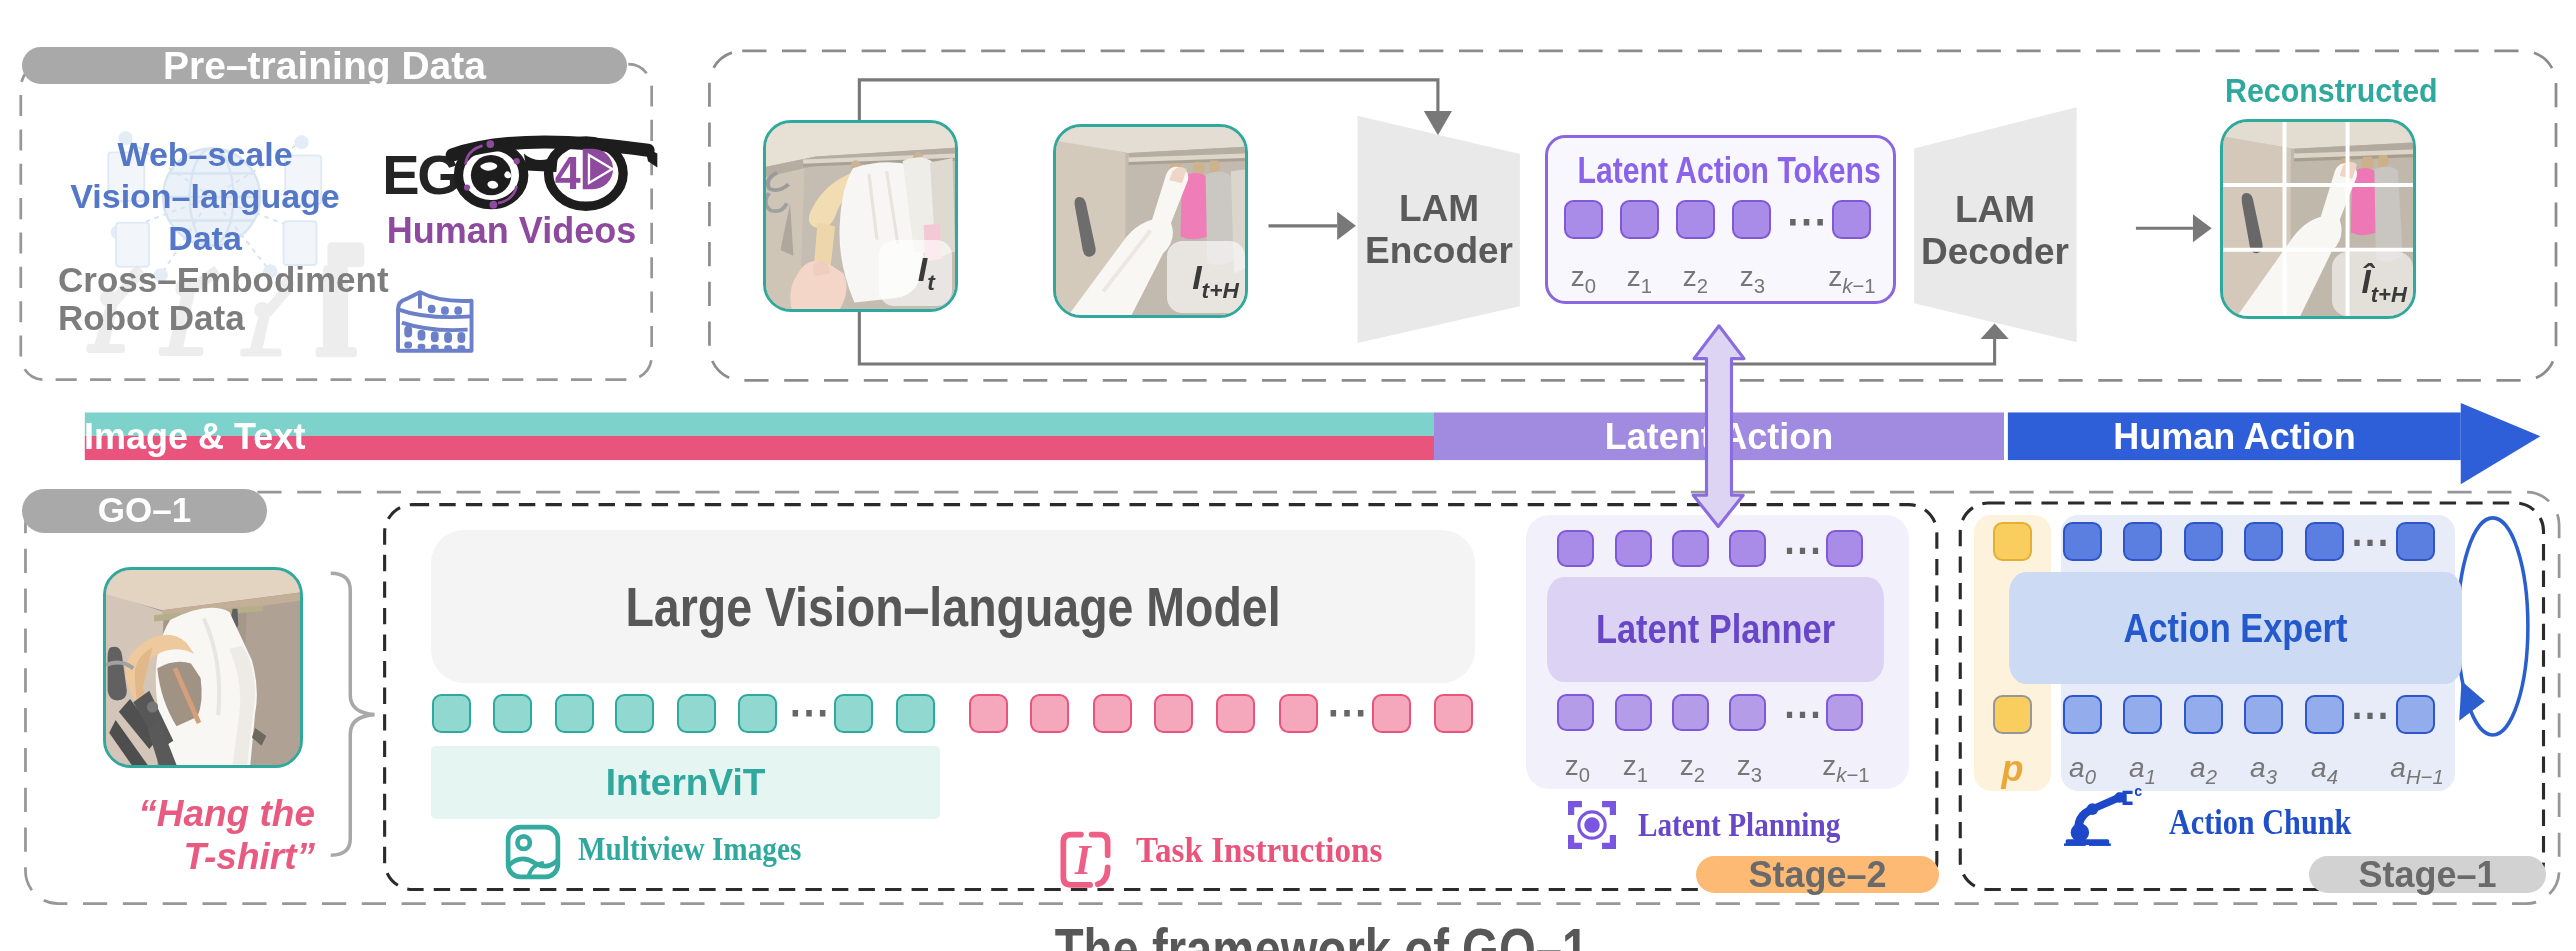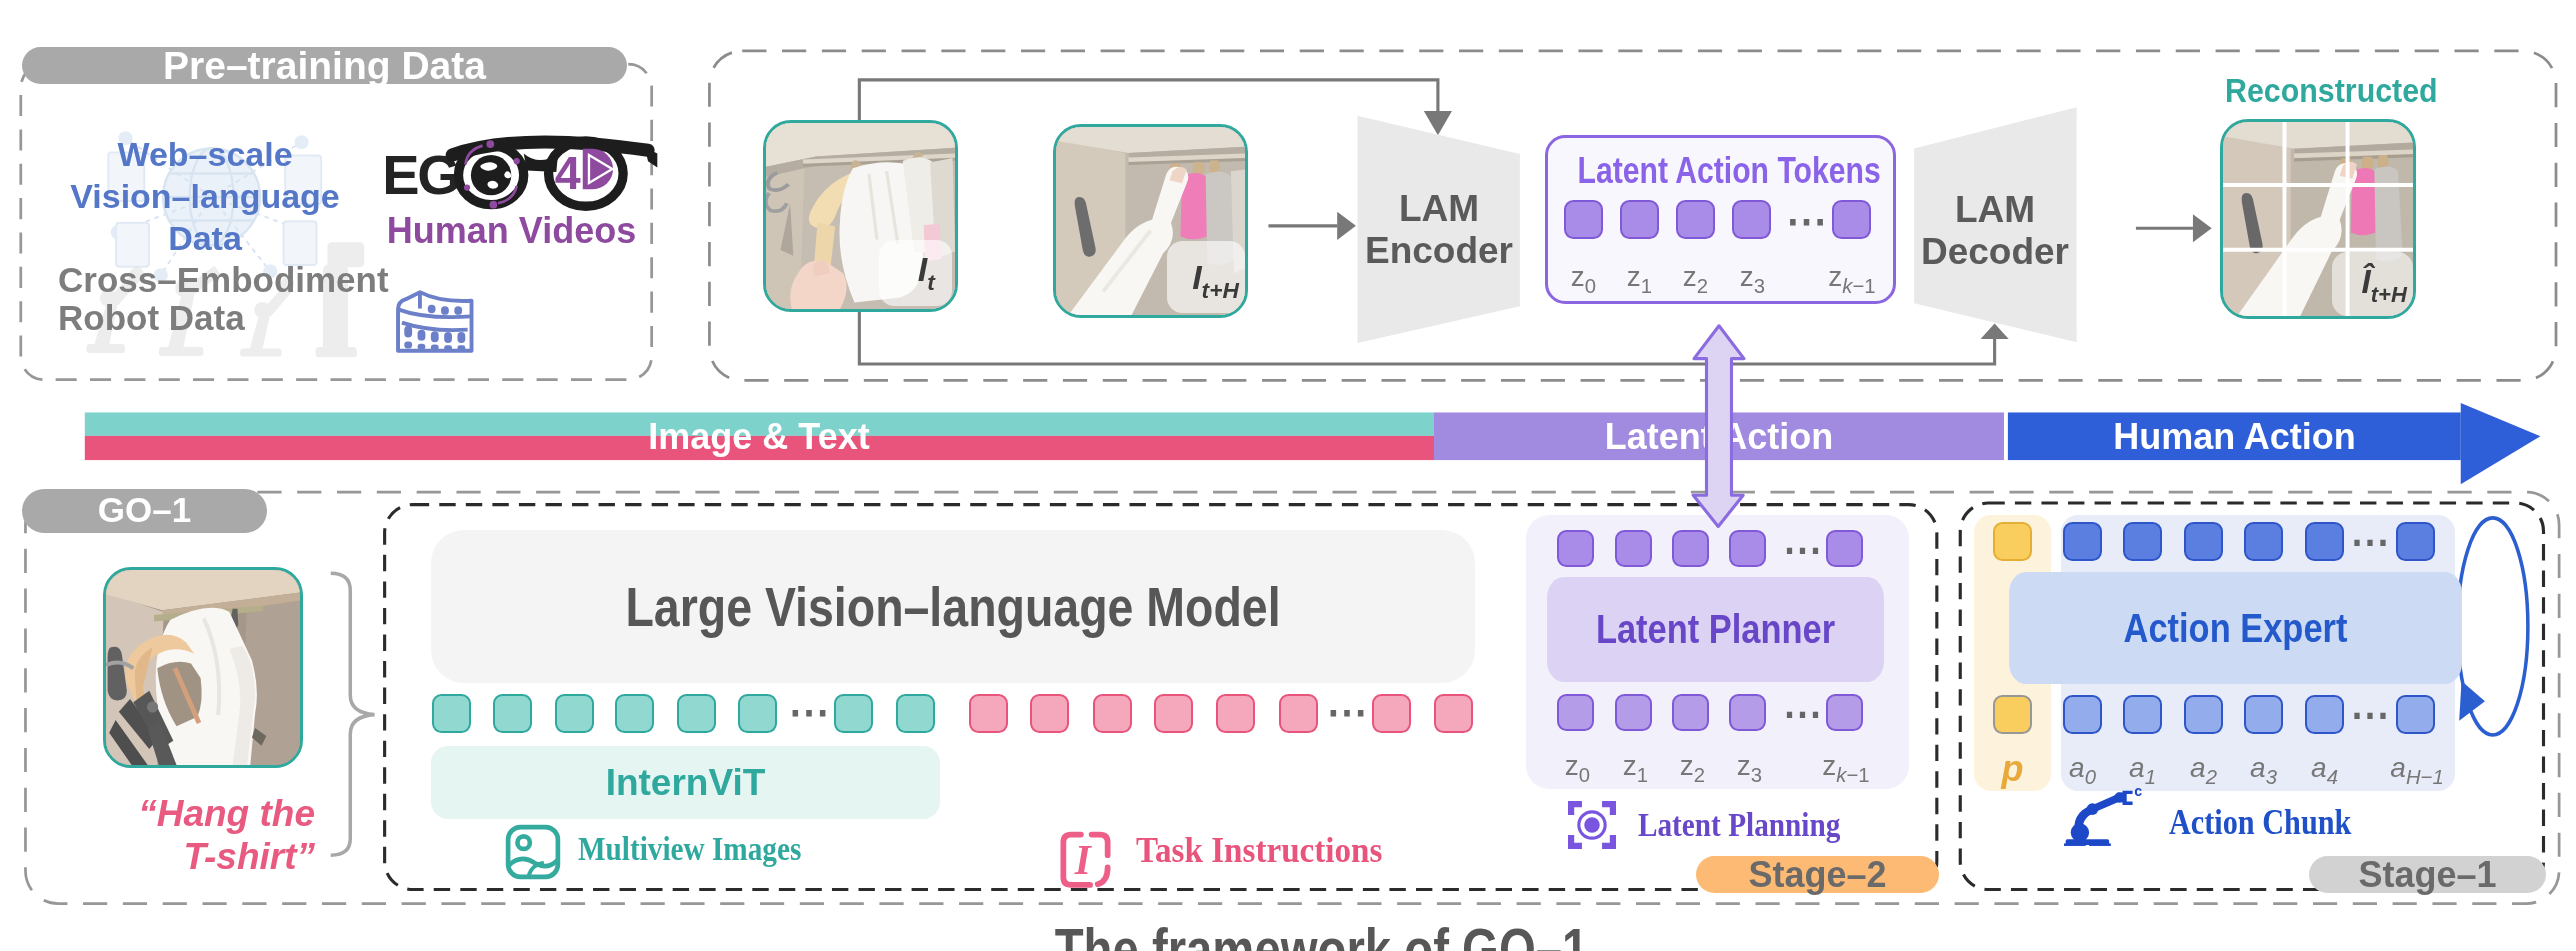--- a/index.html
+++ b/index.html
@@ -246,21 +246,21 @@
           <line x1="158" y1="0" x2="158" y2="246"></line>
       <line x1="0" y1="80" x2="241" y2="80"></line>
           <line x1="0" y1="162" x2="241" y2="162"></line>
     </g>
   <rect width="241" height="246" fill="#ffffff" opacity="0.28"></rect>
       </svg>
   <div class="abs" style="right:0px;bottom:0px;width:81px;height:64px;background:rgba(255,255,255,0.55);border-radius:15.6px;"></div>
   <div class="abs" style="right:6.2px;bottom:7.8px;font-size:33px;font-style:italic;font-weight:bold;color:#3a3a3a;">Î<span style="font-size:22px;vertical-align:-9.4px;">t+H</span></div>
 </div>
 
-<div class="abs" style="left:84px;top:380px;width:1350px;height:41px;line-height:48px;text-align:center;font-size:36px;font-weight:bold;color:#fff;border-radius:16px;">Image &amp; Text</div>
+<div class="abs" style="left:84px;top:380px;width:1350px;height:41px;line-height:48px;text-align:left;font-size:36px;font-weight:bold;color:#fff;border-radius:16px;">Image &amp; Text</div>
 <div class="abs" style="left:1434px;top:380px;width:570px;height:48px;line-height:48px;text-align:center;font-size:36px;font-weight:bold;color:#fff;">Latent Action</div>
 <div class="abs" style="left:2008px;top:380px;width:453px;height:48px;line-height:48px;text-align:center;font-size:36px;font-weight:bold;color:#fff;">Human Action</div>
 
 <div class="pill" style="left:22px;top:456px;width:245px;height:44px;border-radius:22px;font-size:35px;line-height:42px;">GO–1</div>
 <div class="abs" style="left:103px;top:534px;width:200px;height:201px;border:3.9px solid #2fa89e;border-radius:28px;overflow:hidden;box-sizing:border-box;">
   <svg width="100%" height="100%" preserveAspectRatio="none" viewBox="0 0 242 242">
     <rect width="242" height="242" fill="#8f7e6d"></rect>
     <polygon points="176,40 242,34 242,242 168,242" fill="#9c8a79"></polygon>
     <polygon points="0,28 72,52 64,242 0,242" fill="#c9b8a8"></polygon>
     <polygon points="0,0 242,0 242,28 70,50 0,30" fill="#dcc8b2"></polygon>
@@ -306,21 +306,21 @@
 <div class="tok" style="left:969px;top:661px;width:39px;height:39px;border-radius:9.4px;background:#f5a8bc;border:2.3px solid #e8547c;box-sizing:border-box;"></div>
 <div class="tok" style="left:1030px;top:661px;width:39px;height:39px;border-radius:9.4px;background:#f5a8bc;border:2.3px solid #e8547c;box-sizing:border-box;"></div>
 <div class="tok" style="left:1093px;top:661px;width:39px;height:39px;border-radius:9.4px;background:#f5a8bc;border:2.3px solid #e8547c;box-sizing:border-box;"></div>
 <div class="tok" style="left:1154px;top:661px;width:39px;height:39px;border-radius:9.4px;background:#f5a8bc;border:2.3px solid #e8547c;box-sizing:border-box;"></div>
 <div class="tok" style="left:1216px;top:661px;width:39px;height:39px;border-radius:9.4px;background:#f5a8bc;border:2.3px solid #e8547c;box-sizing:border-box;"></div>
 <div class="tok" style="left:1279px;top:661px;width:39px;height:39px;border-radius:9.4px;background:#f5a8bc;border:2.3px solid #e8547c;box-sizing:border-box;"></div>
 <div class="abs" style="left:1323px;top:655px;width:48px;text-align:center;font-size:41px;font-weight:bold;color:#666;">⋯</div>
 <div class="tok" style="left:1372px;top:661px;width:39px;height:39px;border-radius:9.4px;background:#f5a8bc;border:2.3px solid #e8547c;box-sizing:border-box;"></div>
 <div class="tok" style="left:1434px;top:661px;width:39px;height:39px;border-radius:9.4px;background:#f5a8bc;border:2.3px solid #e8547c;box-sizing:border-box;"></div>
 
-<div class="abs" style="left:431px;top:713px;width:509px;height:73px;background:#e4f5f2;border-radius:17px;line-height:73px;text-align:center;font-size:37px;font-weight:bold;color:#2fa89e;">InternViT</div>
+<div class="abs" style="left:431px;top:713px;width:509px;height:73px;background:#e4f5f2;border-radius:5px;line-height:73px;text-align:center;font-size:37px;font-weight:bold;color:#2fa89e;">InternViT</div>
 
 <svg class="abs" style="left:504px;top:791px" width="58" height="56" viewBox="0 0 72 72">
   <rect x="4" y="4" width="64" height="64" rx="16" fill="none" stroke="#35ab9f" stroke-width="6"></rect>
   <circle cx="24" cy="24" r="8" fill="none" stroke="#35ab9f" stroke-width="6"></circle>
   <path d="M4 54 Q20 38 38 50 Q54 60 68 46" fill="none" stroke="#35ab9f" stroke-width="6"></path>
   <path d="M30 68 Q34 52 50 50" fill="none" stroke="#35ab9f" stroke-width="5"></path>
 </svg>
 <div class="serifcap" style="left:578px;top:797px;font-size:34px;color:#2fa89e;transform:scaleX(0.86);transform-origin:left;">Multiview Images</div>
 
 <svg class="abs" style="left:1058px;top:795px" width="55" height="62" viewBox="0 0 72 78">

